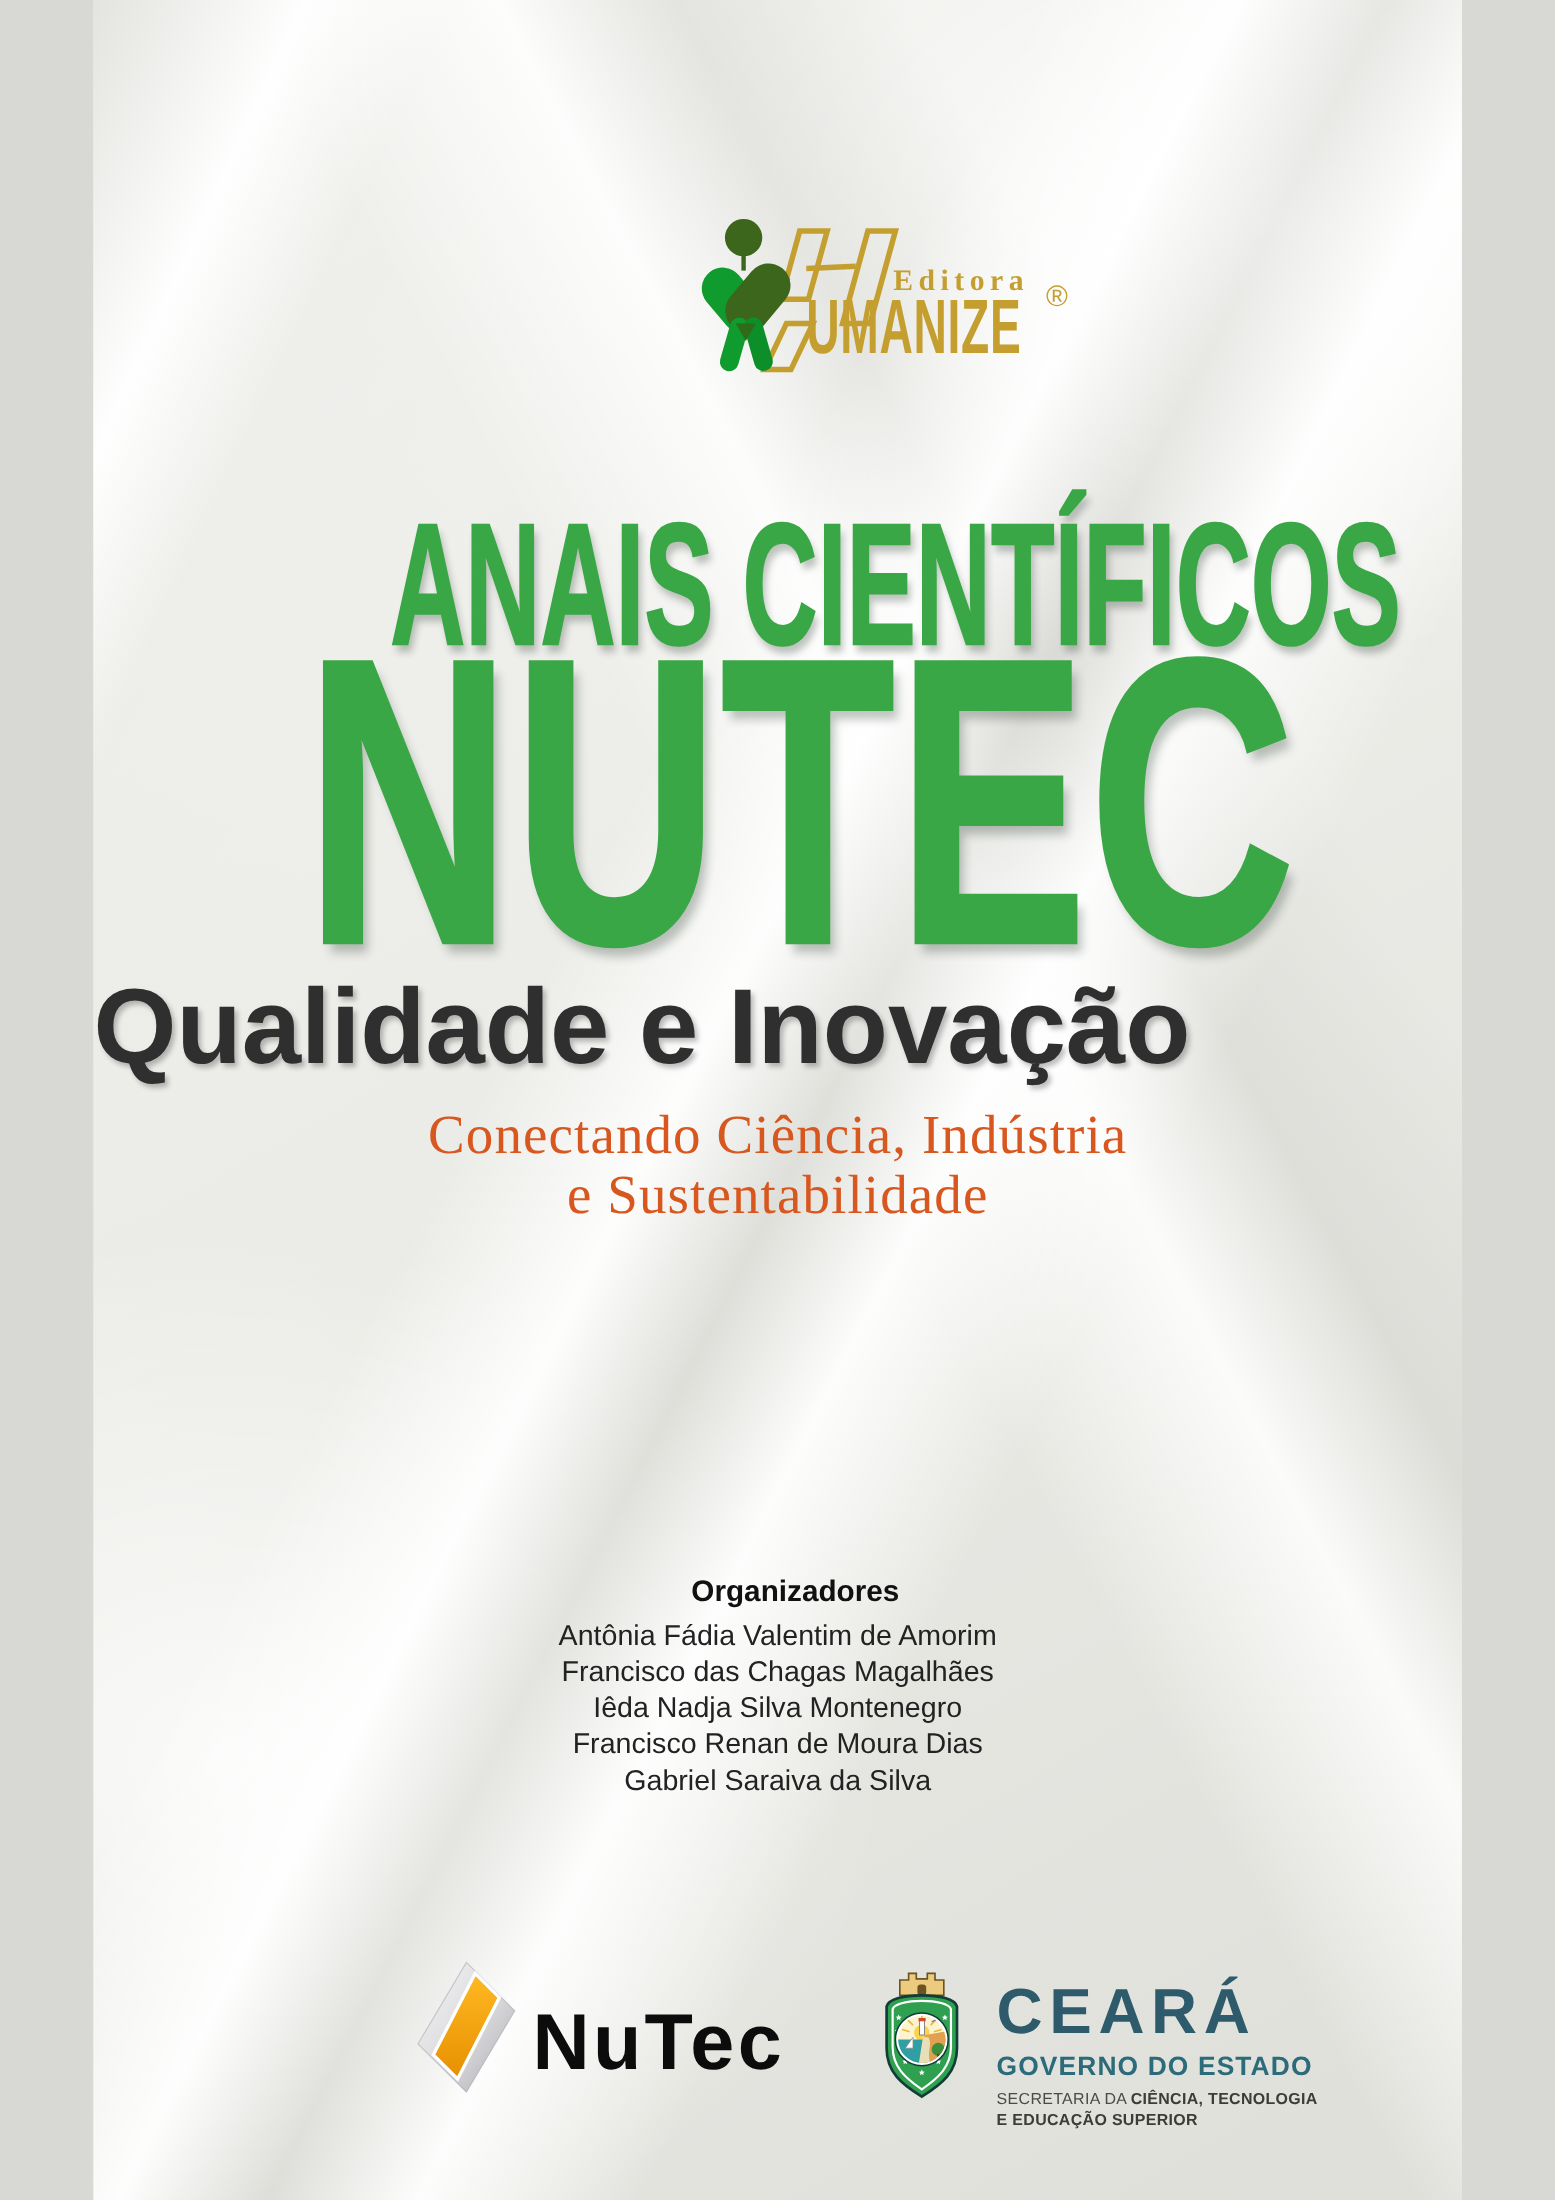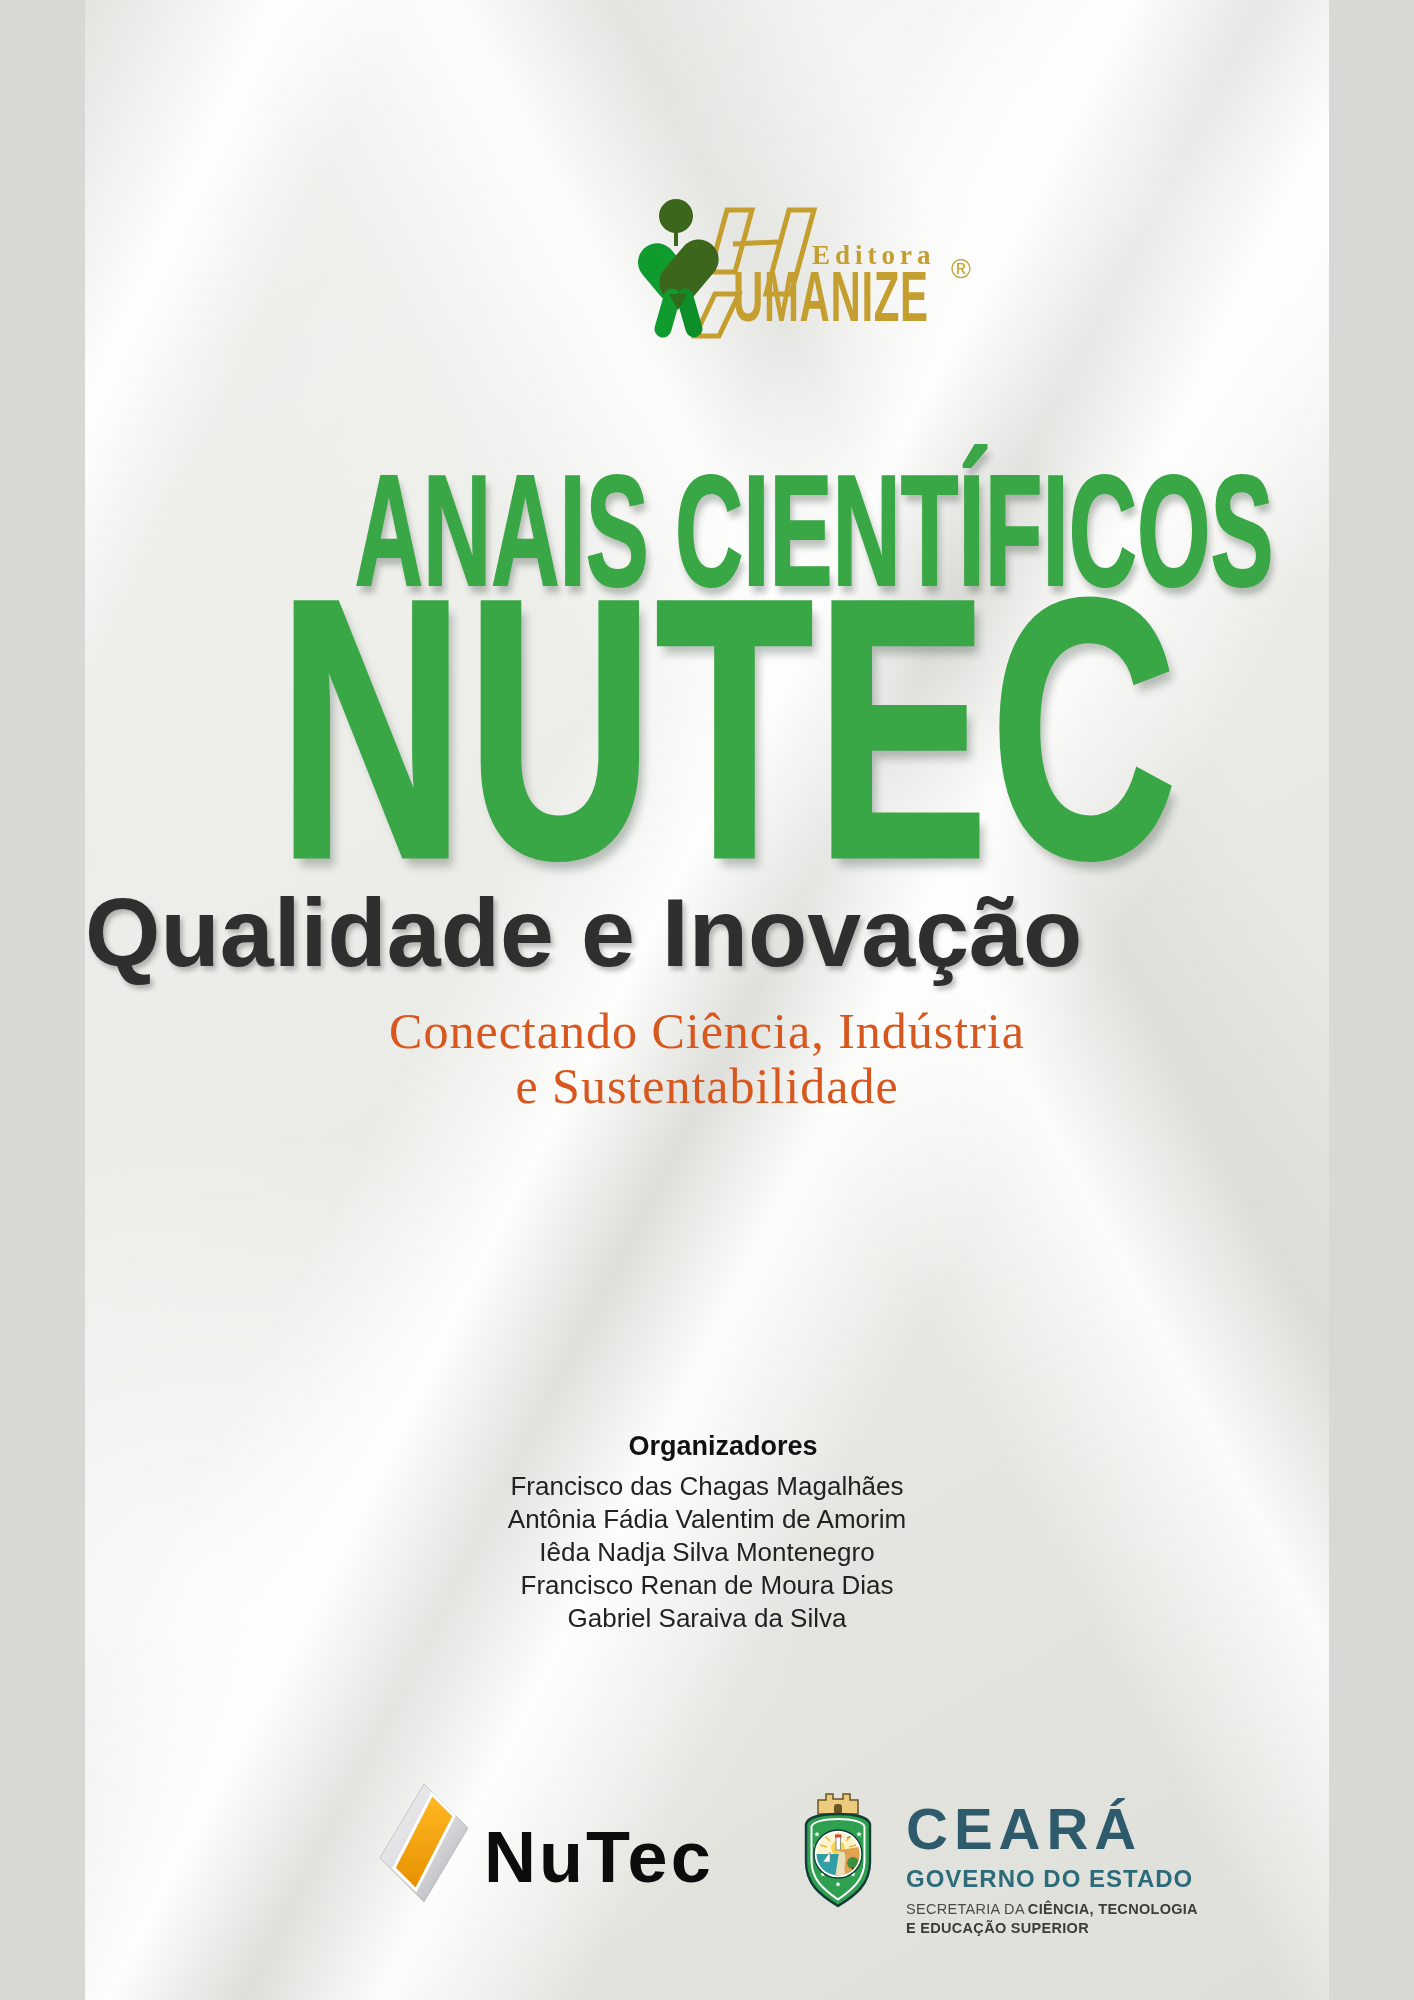--- a/index.html
+++ b/index.html
@@ -109,22 +109,22 @@
   </h1>
   <h2 class="subtitle">Qualidade e Inovação</h2>
   <div class="tagline">
     <div>Conectando Ciência, Indústria</div>
     <div>e Sustentabilidade</div>
   </div>
 
   <section class="organizers">
     <div class="org-heading">Organizadores</div>
     <div class="org-names">
+        <div class="org-name">Antônia Fádia Valentim de Amorim</div>
         <div class="org-name">Francisco das Chagas Magalhães</div>
-        <div class="org-name">Antônia Fádia Valentim de Amorim</div>
         <div class="org-name">Iêda Nadja Silva Montenegro</div>
         <div class="org-name">Francisco Renan de Moura Dias</div>
         <div class="org-name">Gabriel Saraiva da Silva</div>
       </div>
   </section>
 
   <div class="nutec">
     <svg width="92" height="122" viewBox="0 0 92 122">
       <defs>
         <linearGradient id="sil" x1="0" y1="0" x2="1" y2="1">

